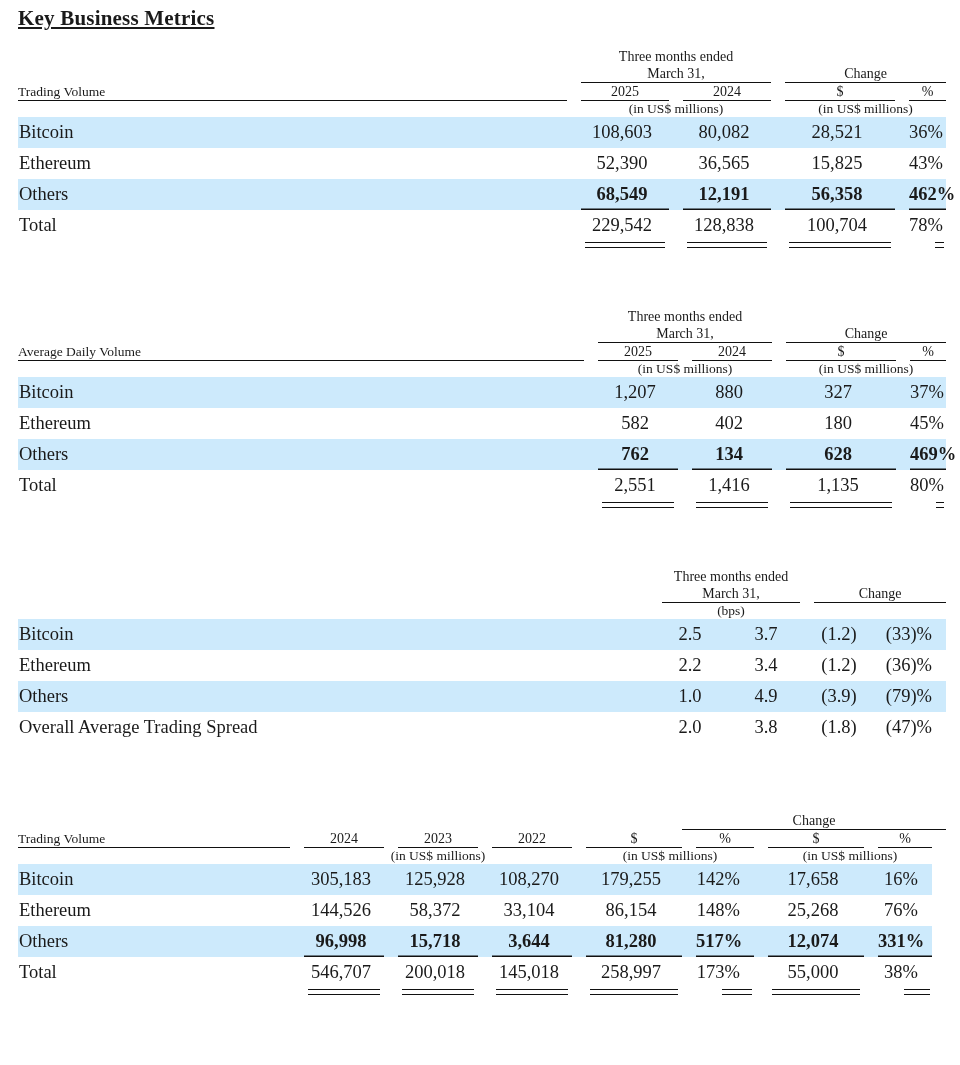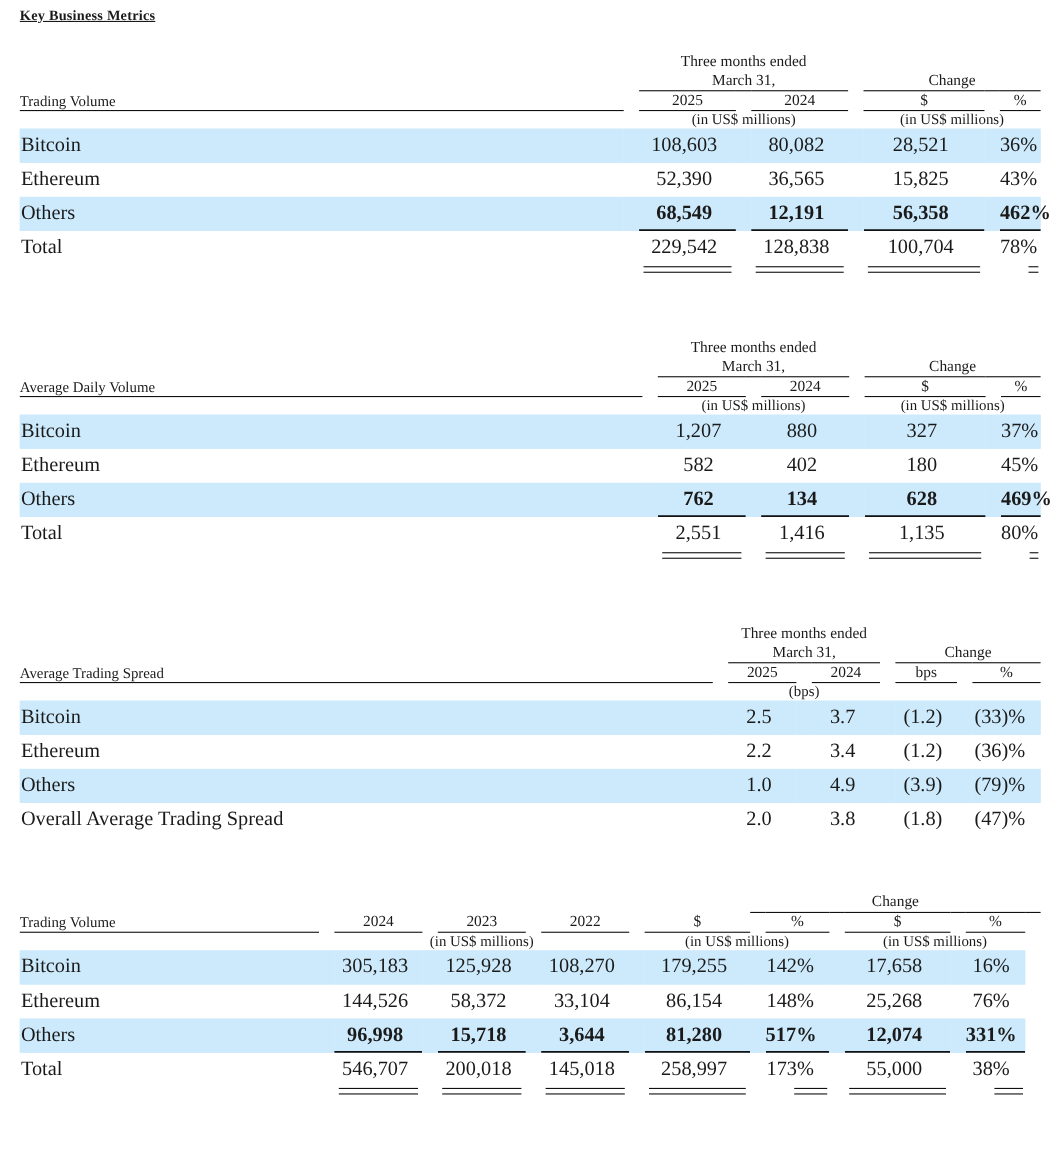--- a/index.html
+++ b/index.html
@@ -21,21 +21,21 @@
     width: 960px;
     height: 1065px;
     padding: 0;
   }
 
   
   .doc-title {
     position: absolute;
     left: 18px;
     top: 6px;
-    font-size: 13px;
+    font-size: 21px;
     font-weight: bold;
     text-decoration: underline;
     letter-spacing: 0.2px;
     white-space: nowrap;
   }
 
   
   .fin-table {
     position: absolute;
     left: 18px;
@@ -331,31 +331,20 @@
         <td></td>
           <td></td>
         <td class="hdr rule-bot" colspan="3">
           <span>Three months ended</span><br>
           <span>March 31,</span>
         </td>
         <td></td>
         <td class="hdr rule-bot" colspan="3">Change</td>
       </tr>
       <tr>
-        <td class="rowhdr rule-bot">Average Trading Spread</td>
-        <td></td>
-        <td class="hdr rule-bot">2025</td>
-        <td></td>
-        <td class="hdr rule-bot">2024</td>
-        <td></td>
-        <td class="hdr rule-bot">bps</td>
-        <td></td>
-        <td class="hdr rule-bot">%</td>
-      </tr>
-      <tr>
         <td></td>
           <td></td>
         <td class="hdr-units" colspan="3">(bps)</td>
         <td></td>
         <td class="hdr-units" colspan="3"></td>
       </tr>
       <tr class="drow band">
         <td class="label band">Bitcoin</td>
         <td class="band"></td>
         <td class="num band">2.5</td>

